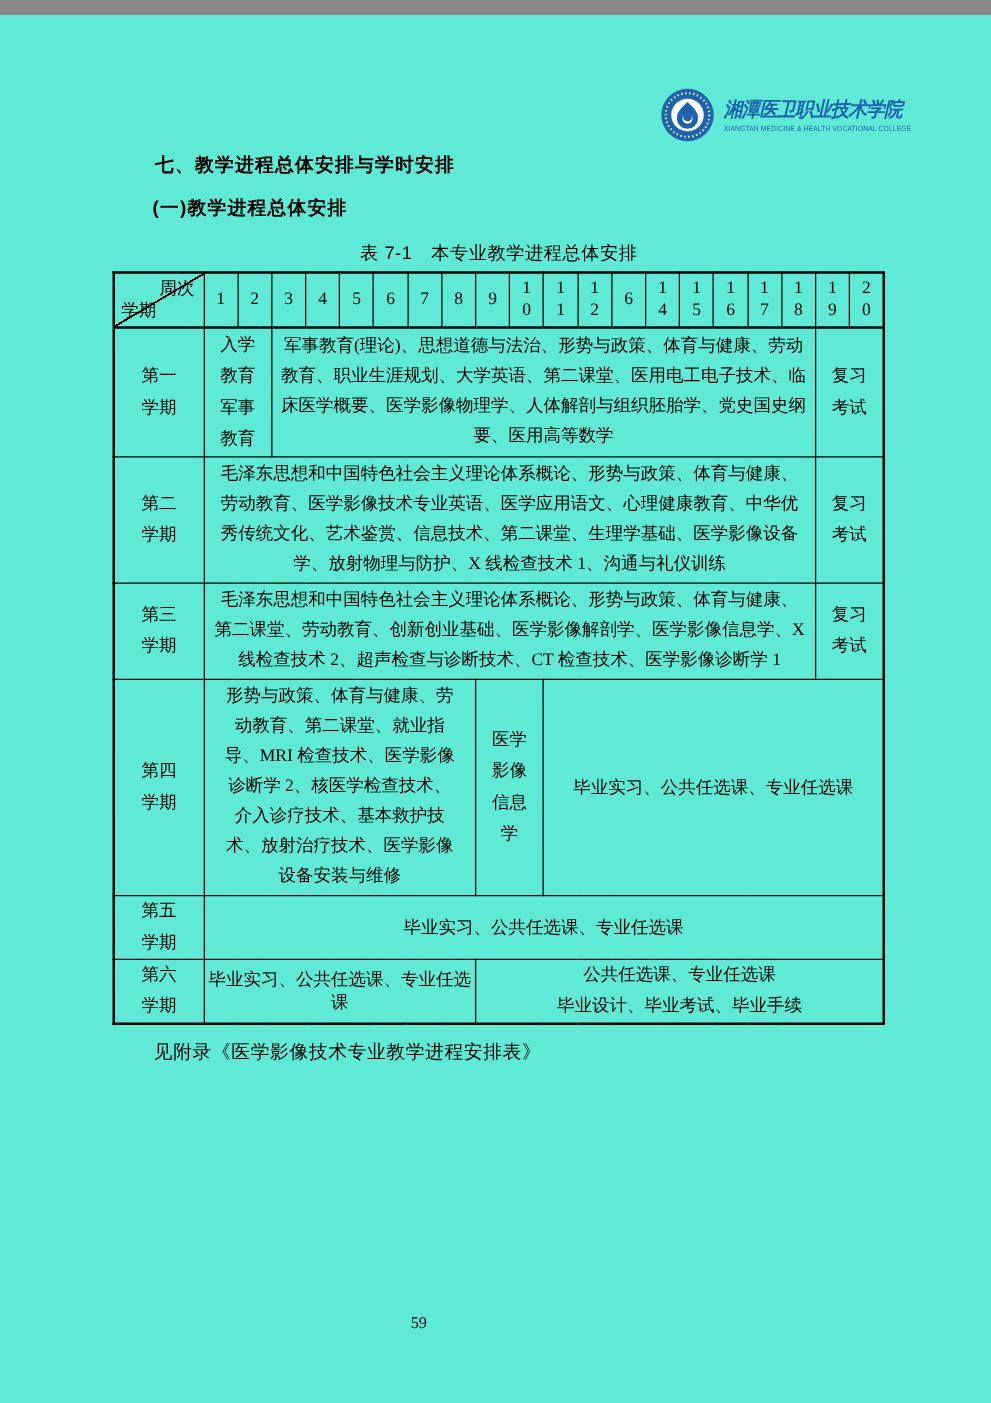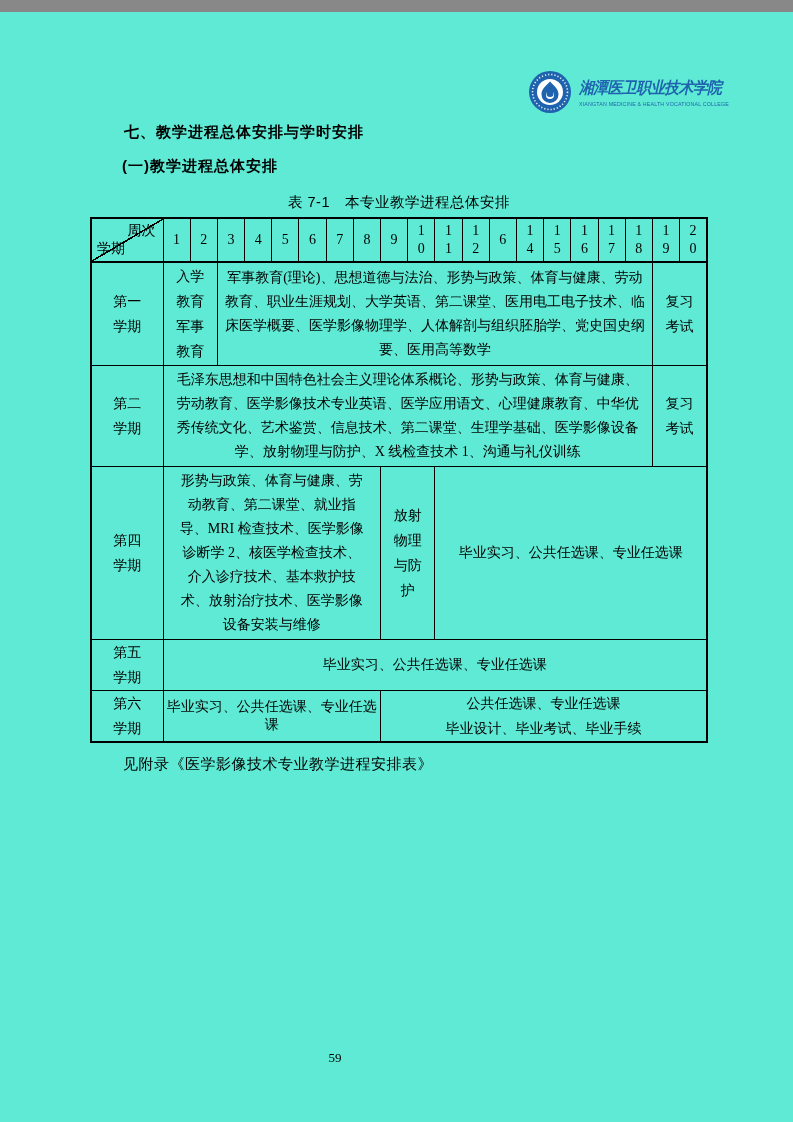--- a/index.html
+++ b/index.html
@@ -140,25 +140,30 @@
           <td class="course" colspan="16">军事教育(理论)、思想道德与法治、形势与政策、体育与健康、劳动教育、职业生涯规划、大学英语、第二课堂、医用电工电子技术、临床医学概要、医学影像物理学、人体解剖与组织胚胎学、党史国史纲要、医用高等数学</td>
           <td class="narrow" colspan="2">复习考试</td>
         </tr>
 
         <tr class="r2">
           <td class="sem">第二学期</td>
           <td class="course" colspan="18">毛泽东思想和中国特色社会主义理论体系概论、形势与政策、体育与健康、劳动教育、医学影像技术专业英语、医学应用语文、心理健康教育、中华优秀传统文化、艺术鉴赏、信息技术、第二课堂、生理学基础、医学影像设备学、放射物理与防护、X 线检查技术 1、沟通与礼仪训练</td>
           <td class="narrow" colspan="2">复习考试</td>
         </tr>
 
+        <tr class="r3">
+          <td class="sem">第三学期</td>
+          <td class="course last-center" colspan="18">毛泽东思想和中国特色社会主义理论体系概论、形势与政策、体育与健康、第二课堂、劳动教育、创新创业基础、医学影像解剖学、医学影像信息学、X 线检查技术 2、超声检查与诊断技术、CT 检查技术、医学影像诊断学 1</td>
+          <td class="narrow" colspan="2">复习考试</td>
+        </tr>
 
         <tr class="r4">
           <td class="sem">第四学期</td>
           <td class="course tight last-center" colspan="8">形势与政策、体育与健康、劳动教育、第二课堂、就业指导、MRI 检查技术、医学影像诊断学 2、核医学检查技术、介入诊疗技术、基本救护技术、放射治疗技术、医学影像设备安装与维修</td>
-          <td class="narrow" colspan="2">放射物理与防护</td>
+          <td class="narrow" colspan="2">医学影像信息学</td>
           <td class="center" colspan="10">毕业实习、公共任选课、专业任选课</td>
         </tr>
 
         <tr class="r5">
           <td class="sem">第五学期</td>
           <td class="center" colspan="20">毕业实习、公共任选课、专业任选课</td>
         </tr>
 
         <tr class="r6">
           <td class="sem">第六学期</td>

